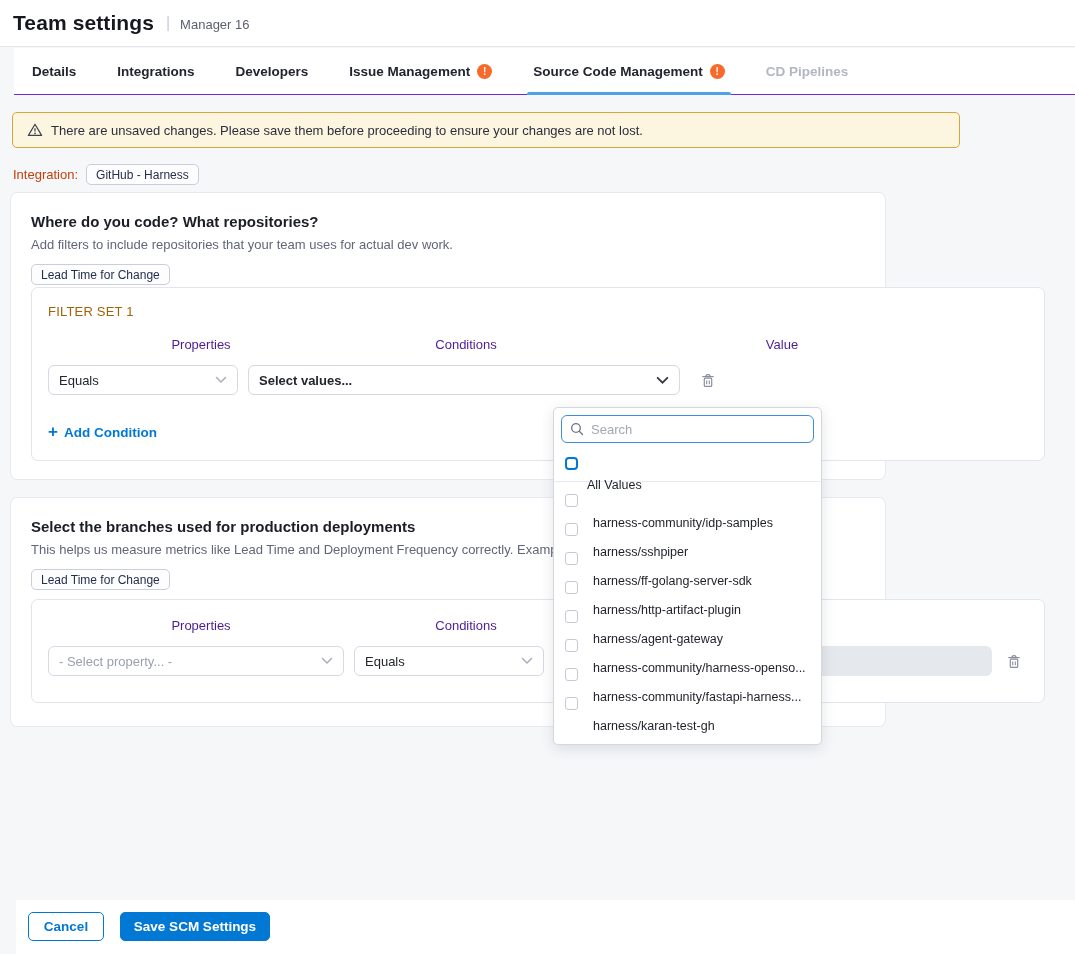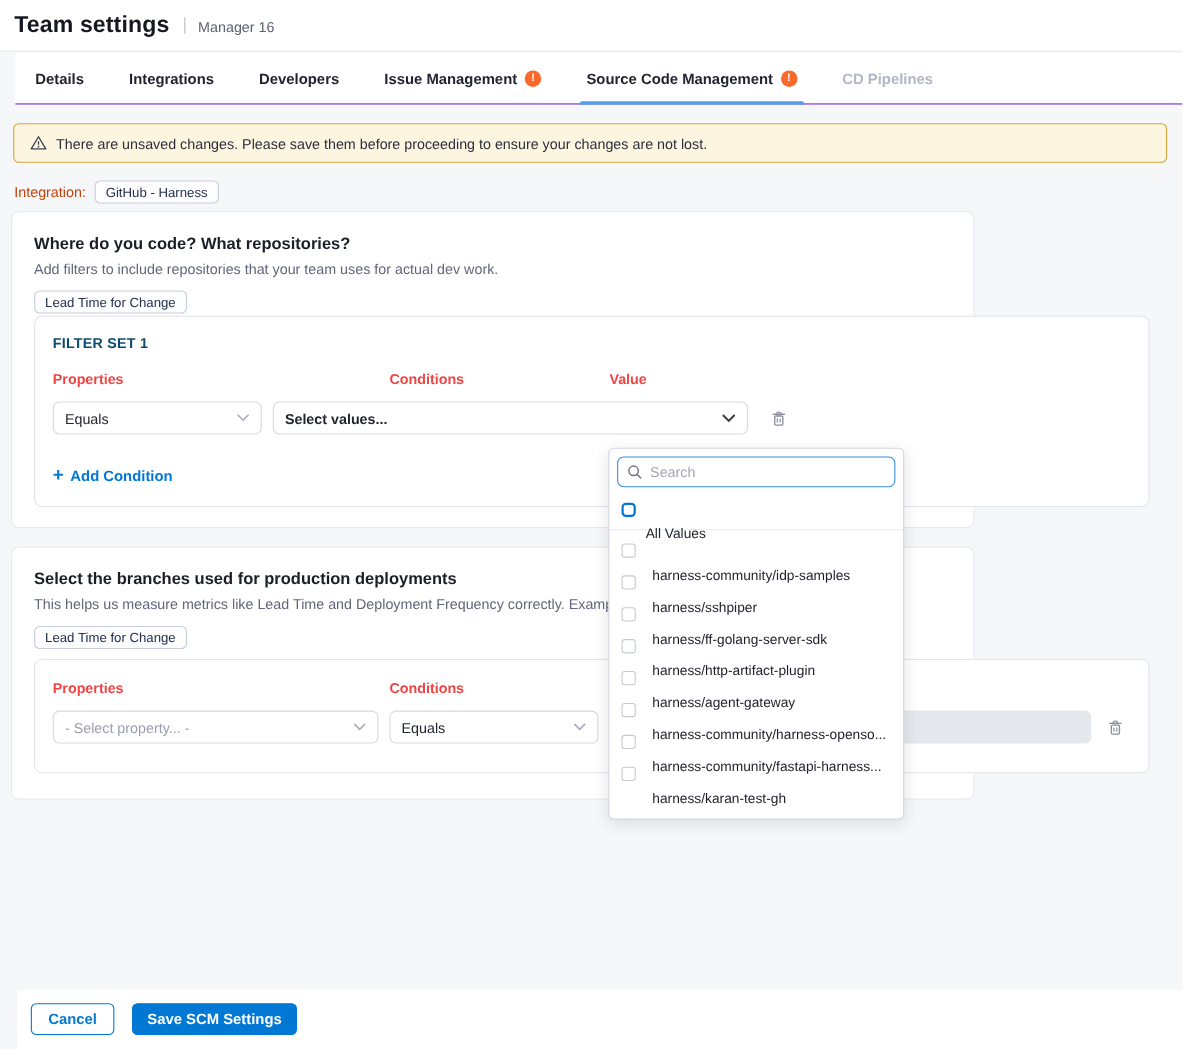--- a/index.html
+++ b/index.html
@@ -19,21 +19,21 @@
           border-bottom:1px solid #6d28d9; display:flex; align-items:center; padding-left:18px; gap:41px; }
   .tab { position:relative; font-size:13.5px; font-weight:600; color:#22242f; cursor:pointer;
          height:47px; display:flex; align-items:center; gap:7px; }
   .tab.disabled { color:#b3b6c3; }
   .tab.active::after { content:""; position:absolute; left:-6px; right:-6px; bottom:0; height:3px;
          background:#4da2e8; border-radius:2px 2px 0 0; }
   .badge { width:15px; height:15px; border-radius:50%; background:#f86a2b; color:#fff;
            font-size:10px; font-weight:700; display:flex; align-items:center; justify-content:center; }
 
   
-  .banner { position:absolute; left:12px; top:112px; width:1049px; height:36px; background:#fcf5df;
+  .banner { position:absolute; left:12px; top:112px; width:948px; height:36px; background:#fcf5df;
             border:1px solid #d7a53c; border-radius:5px; display:flex; align-items:center;
             padding-left:14px; gap:8px; font-size:13px; color:#2c2e3c; }
 
   
   .integration { position:absolute; left:13px; top:164px; display:flex; align-items:center; gap:8px; }
   .integration-label { font-size:13px; color:#c2410c; }
   .chip { display:inline-flex; align-items:center; height:21px; padding:0 9px; background:#fdfdfe;
           border:1px solid #c8cedb; border-radius:5px; font-size:12px; color:#23304d; }
 
   
@@ -42,26 +42,26 @@
   .card1 { top:192px; height:288px; }
   .card2 { top:497px; height:230px; }
   .card-title { font-size:15px; font-weight:700; color:#1b1d27; }
   .card-sub { font-size:13px; color:#62657a; margin-top:7px; white-space:nowrap; overflow:hidden; }
   .card .chip { margin-top:12px; }
 
   .panel { position:absolute; left:20px; background:#fff; border:1px solid #e3e4ec; border-radius:7px;
            padding:16px; width:1014px; }
   .panel1 { top:94px; height:174px; }
   .panel2 { top:101px; height:104px; }
-  .fs-title { font-size:13px; font-weight:700; color:#0c4a6e; letter-spacing:.2px; }
+  .fs-title { font-size:13px; font-weight:400; color:#a16207; letter-spacing:.2px; }
 
   .cols { display:flex; margin-top:18px; }
-  .col-label { font-size:13px; font-weight:700; color:#ef4444; }
+  .col-label { font-size:13px; font-weight:400; color:#4c1d95;text-align:center; }
   .col-props { width:306px; }
-  .col-conds { width:200px; }
+  .col-conds { width:200px;margin-left:12px; }
   .col-value { width:432px; }
 
   .row { display:flex; margin-top:13px; align-items:center; }
   .select { height:30px; background:#fff; border:1px solid #d7d9e2; border-radius:6px;
             display:flex; align-items:center; padding:0 10px; font-size:13px; color:#23252f;
             justify-content:space-between; cursor:pointer; }
   .sel-props { width:296px; margin-right:10px; }
   .sel-conds { width:190px; margin-right:10px; }
   .sel-value { width:432px;text-align:center; }
   .ph { color:#9ba0af; }

